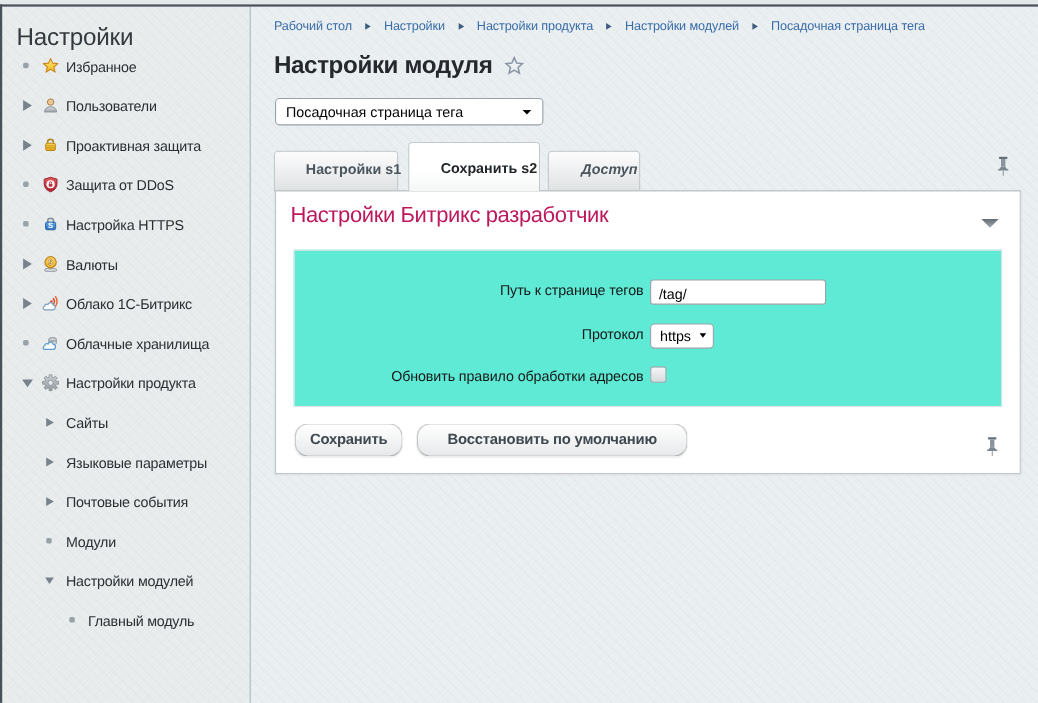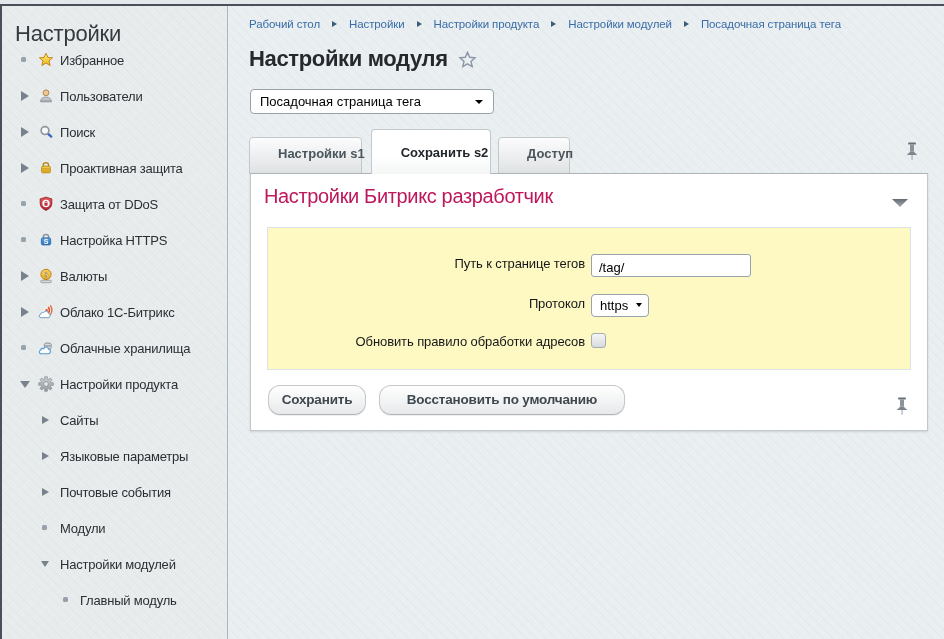--- a/index.html
+++ b/index.html
@@ -88,21 +88,21 @@
   position:absolute; left:21px; top:167px; width:678px; height:258px;
   background:#fff; border:1px solid #c2c7ca; border-top-color:#aeb5b9;
   box-shadow:0 1px 2px rgba(80,90,95,0.18);
   z-index:2;
 }
 #section-title { position:absolute; left:13px; top:10px; font-size:20px; letter-spacing:-0.35px; line-height:24px; color:#be185d; }
 #section-chevron { position:absolute; left:641px; top:25px; width:16px; height:8px; }
 
 #inner-box {
   position:absolute; left:16px; top:53px; width:644px; height:143px;
-  background:#fef9c3; border:1px solid #dbe3e6;
+  background:#5eead4; border:1px solid #dbe3e6;
 }
 .frow { position:absolute; left:0; width:100%; }
 .frow .flabel { position:absolute; right:325px; top:0; font-size:13px; letter-spacing:-0.1px; color:#15181a; white-space:nowrap; text-align:right; }
 .frow .fctrl { position:absolute; left:323px; top:0; }
 
 #text-input {
   width:160px; height:23px; background:#fff; border:1px solid #99a3aa; border-radius:3px;
   font-family:"Liberation Sans", sans-serif; font-size:13px; color:#000; padding:4px 0 0 7px; line-height:17px;
 }
 #proto-select {
@@ -160,28 +160,20 @@
             <defs>
               <linearGradient id="gbody" x1="0" y1="0" x2="0" y2="1">
                 <stop offset="0" stop-color="#dcdfe2"></stop>
                 <stop offset="1" stop-color="#99a0a6"></stop>
               </linearGradient>
             </defs>
             <circle cx="8" cy="4.8" r="2.9" fill="#eec795" stroke="#aa8049" stroke-width="0.9"></circle>
             <path d="M2.5 13.8 Q2.9 9.1 8 9.1 Q13.1 9.1 13.5 13.8 Z" fill="url(#gbody)" stroke="#8c9399" stroke-width="0.9"></path>
           </svg></span>
         <span class="label">Пользователи</span>
-      </div>
-      <div class="mi l1">
-        <span class="marker arrow"></span>
-        <span class="icon"><svg width="16" height="16" viewBox="0 0 16 16">
-            <line x1="10.2" y1="9.8" x2="13.2" y2="12.6" stroke="#3a66c0" stroke-width="2.4" stroke-linecap="round"></line>
-            <circle cx="7" cy="6.6" r="3.9" fill="rgba(255,255,255,0.65)" stroke="#8f979e" stroke-width="1.7"></circle>
-          </svg></span>
-        <span class="label">Поиск</span>
       </div>
       <div class="mi l1">
         <span class="marker arrow"></span>
         <span class="icon"><svg width="16" height="16" viewBox="0 0 16 16">
             <defs>
               <linearGradient id="glock" x1="0" y1="0" x2="0" y2="1">
                 <stop offset="0" stop-color="#f9d854"></stop>
                 <stop offset="1" stop-color="#dfa41d"></stop>
               </linearGradient>
             </defs>
@@ -320,21 +312,21 @@
   </div>
 
   <div id="module-select">
     <span>Посадочная страница тега</span>
     <span class="sel-arrow"></span>
   </div>
 
   <div id="tabs">
       <div class="tab" style="left: 0px; width: 113px;">Настройки s1</div>
       <div class="tab active" style="left: 121.5px; width: 120px;">Сохранить s2</div>
-      <div class="tab" style="left: 249px; width: 72px;">Доступ</div>
+      <div class="tab" style="left: 249px; width: 84px; font-style: italic;">Доступ</div>
     </div>
   <div id="pin-tabs" class="pin-icon">
       <svg width="10" height="18" viewBox="0 0 10 18">
         <g fill="#7d868e">
           <rect x="1.2" y="0.5" width="7.6" height="2" rx="0.3" fill="#687077"></rect>
           <rect x="3" y="2.5" width="4" height="7" fill="#8b939b"></rect>
           <path d="M0.2 12.2 Q2.5 11.2 3 9.5 H7 Q7.5 11.2 9.8 12.2 L9.8 13.1 H0.2 Z"></path>
           <rect x="4.6" y="13.1" width="0.9" height="4.7" fill="#8b939b"></rect>
         </g>
       </svg>

